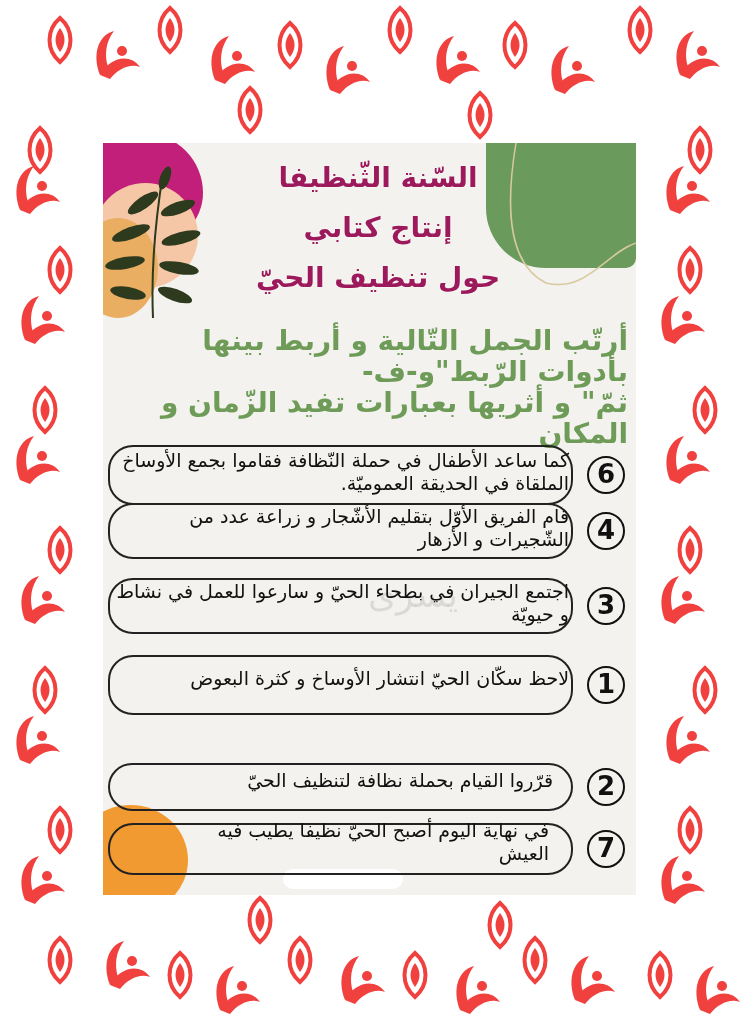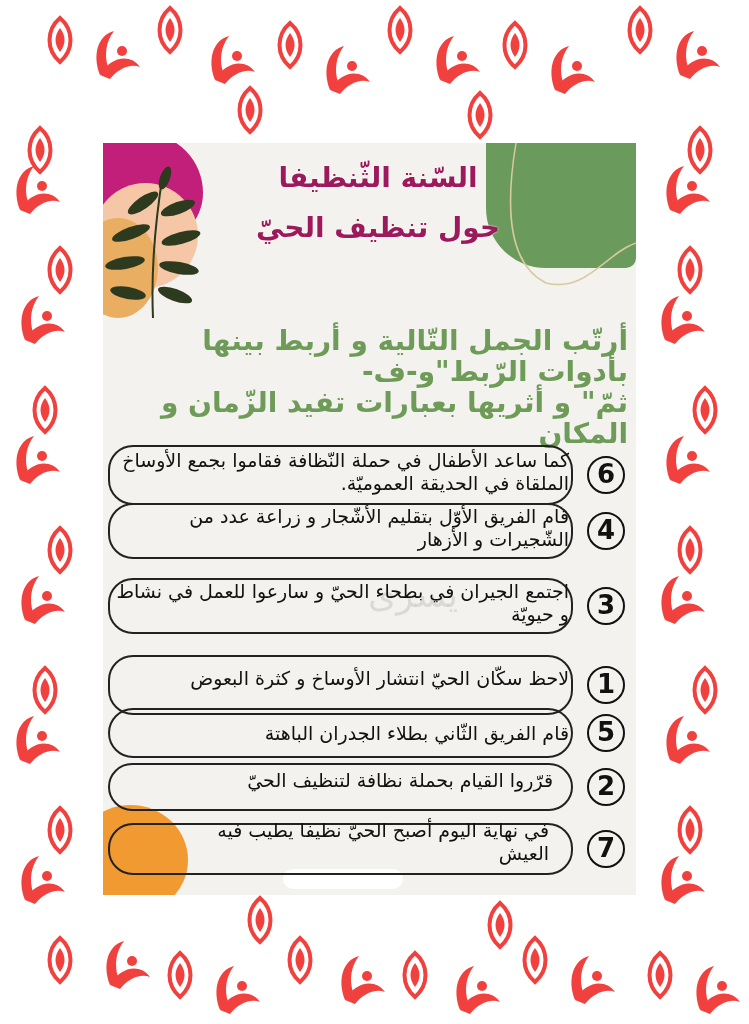--- a/index.html
+++ b/index.html
@@ -123,20 +123,21 @@
   </svg>
   <div class="blob-green"></div>
   <svg style="position:absolute;right:0;top:0;" width="160" height="160">
     <path d="M40,0 C30,60 30,120 70,140 C110,150 130,110 160,100" stroke="#d8c9a0" stroke-width="1.5" fill="none"></path>
   </svg>
   <div class="blob-orange2"></div>
   <div class="white-blob"></div>
 
   <div class="title">
     <div>السّنة الثّنظيفا</div>
+    <div>إنتاج كتابي</div>
     <div>حول تنظيف الحيّ</div>
   </div>
 
   <div class="instr">
     <div>أرتّب الجمل التّالية و أربط بينها بأدوات الرّبط"و-ف-</div>
     <div>ثمّ" و أثريها بعبارات تفيد الزّمان و المكان</div>
   </div>
 
   <div class="watermark">
     <div>يسرى</div>
@@ -159,25 +160,20 @@
     <div class="pill-text" style="top:2px;">اجتمع الجيران في بطحاء الحيّ و سارعوا للعمل في نشاط    و حيويّة</div>
     <div class="num">3</div>
   </div>
 
   <div class="row" style="top:512px;height:60px;">
     <div class="pill"></div>
     <div class="pill-text" style="top:12px;">لاحظ سكّان الحيّ انتشار الأوساخ و كثرة البعوض</div>
     <div class="num">1</div>
   </div>
 
-  <div class="row" style="top:565px;height:50px;">
-    <div class="pill"></div>
-    <div class="pill-text" style="top:14px;">قام الفريق الثّاني بطلاء الجدران  الباهتة</div>
-    <div class="num">5</div>
-  </div>
 
   <div class="row" style="top:620px;height:48px;">
     <div class="pill"></div>
     <div class="pill-text" style="top:6px;right:80px;">قرّروا القيام بحملة نظافة لتنظيف الحيّ</div>
     <div class="num">2</div>
   </div>
 
   <div class="row" style="top:680px;height:52px;">
     <div class="pill"></div>
     <div class="pill-text" style="top:-4px;width:360px;right:84px;">في نهاية اليوم أصبح الحيّ نظيفا يطيب فيه العيش</div>

